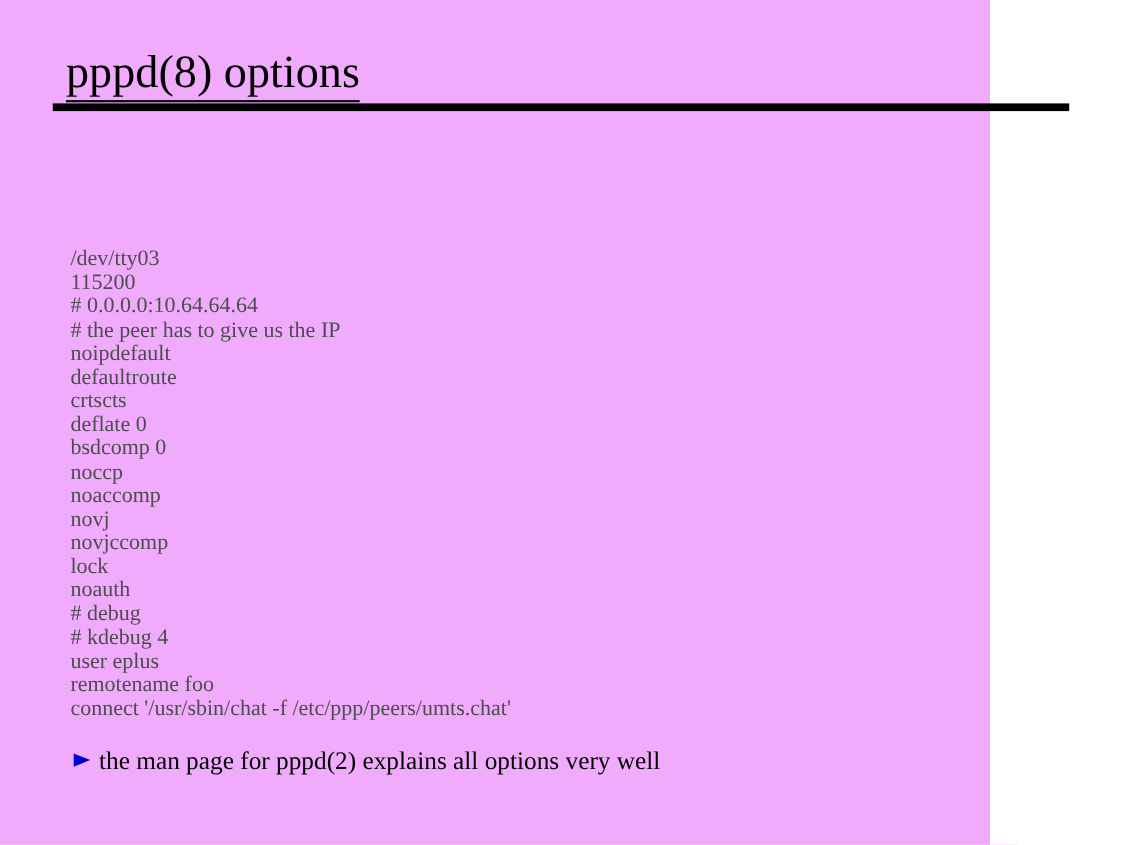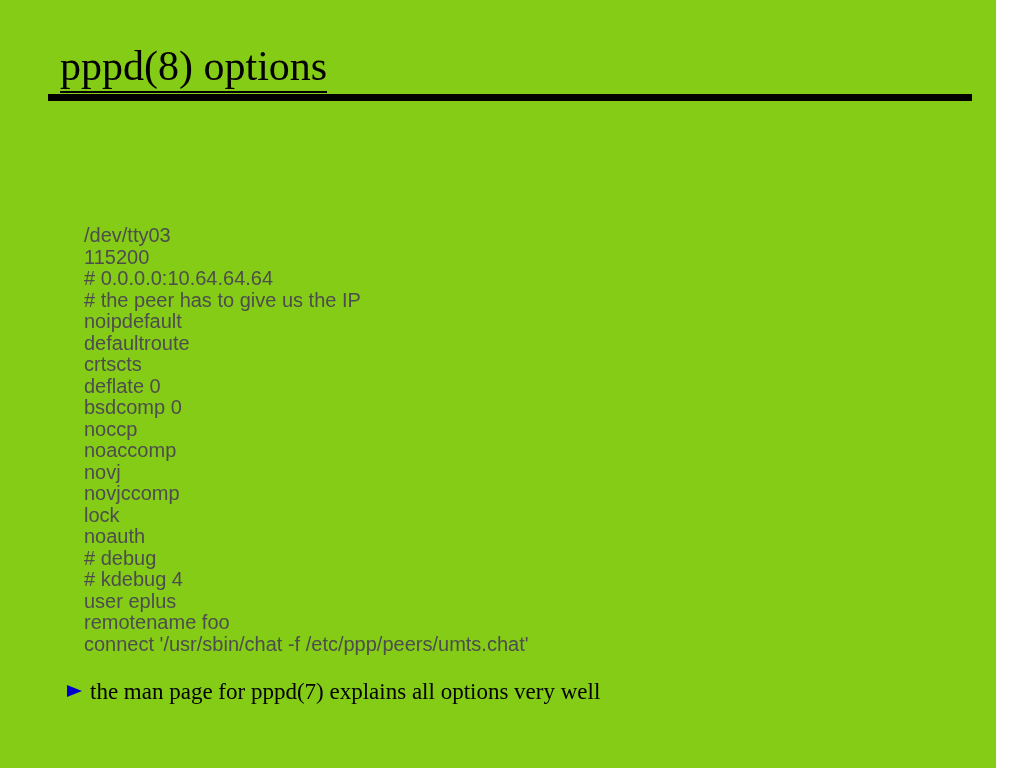--- a/index.html
+++ b/index.html
@@ -9,23 +9,23 @@
   *{margin:0;padding:0;box-sizing:border-box;}
   html,body{width:1024px;height:768px;}
   body{
     background:#ffffff;
     font-family:"Liberation Serif", serif;
     color:#000000;
     overflow:hidden;
   }
   .slide{
     position:relative;
-    width:996px;
+    width:900px;
     height:768px;
-    background:#84cc16;
+    background:#f0abfc;
   }
   .title{
     position:absolute;
     top:42px;
     left:60px;
     font-size:42px;
     font-weight:normal;
     line-height:normal;
     display:inline-block;
     border-bottom:2px solid #000;
@@ -44,22 +44,22 @@
     position:absolute;
     top:135px;
     left:58px;
     font-size:33px;
     line-height:normal;
     white-space:nowrap;
   }
   .code{
     position:absolute;
     top:225px;
-    left:84px;
-    font-family:Liberation Sans, sans-serif;
+    left:64px;
+    font-family:Liberation Serif, serif;
     font-size:20px;
     line-height:21.5px;
     color:var(--code-gray);
     white-space:pre;
   }
   .bullet-row{
     position:absolute;
     top:678px;
     left:67px;
     display:flex;
@@ -107,16 +107,16 @@
 lock
 noauth
 # debug
 # kdebug 4
 user eplus
 remotename foo
 connect '/usr/sbin/chat -f /etc/ppp/peers/umts.chat'</pre>
 
   <div class="bullet-row">
     <span class="tri"></span>
-    <span class="bullet-text">the man page for pppd(7) explains all options very well</span>
+    <span class="bullet-text">the man page for pppd(2) explains all options very well</span>
   </div>
 
 </div>
 
 </body></html>

